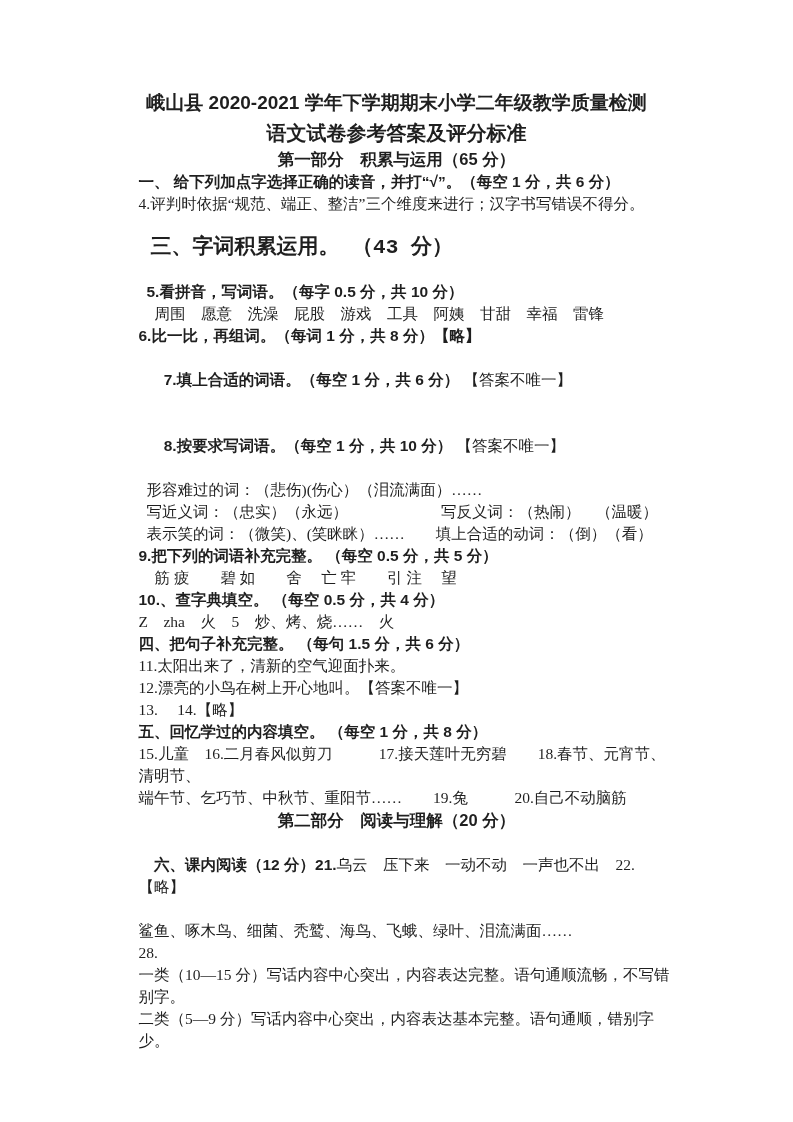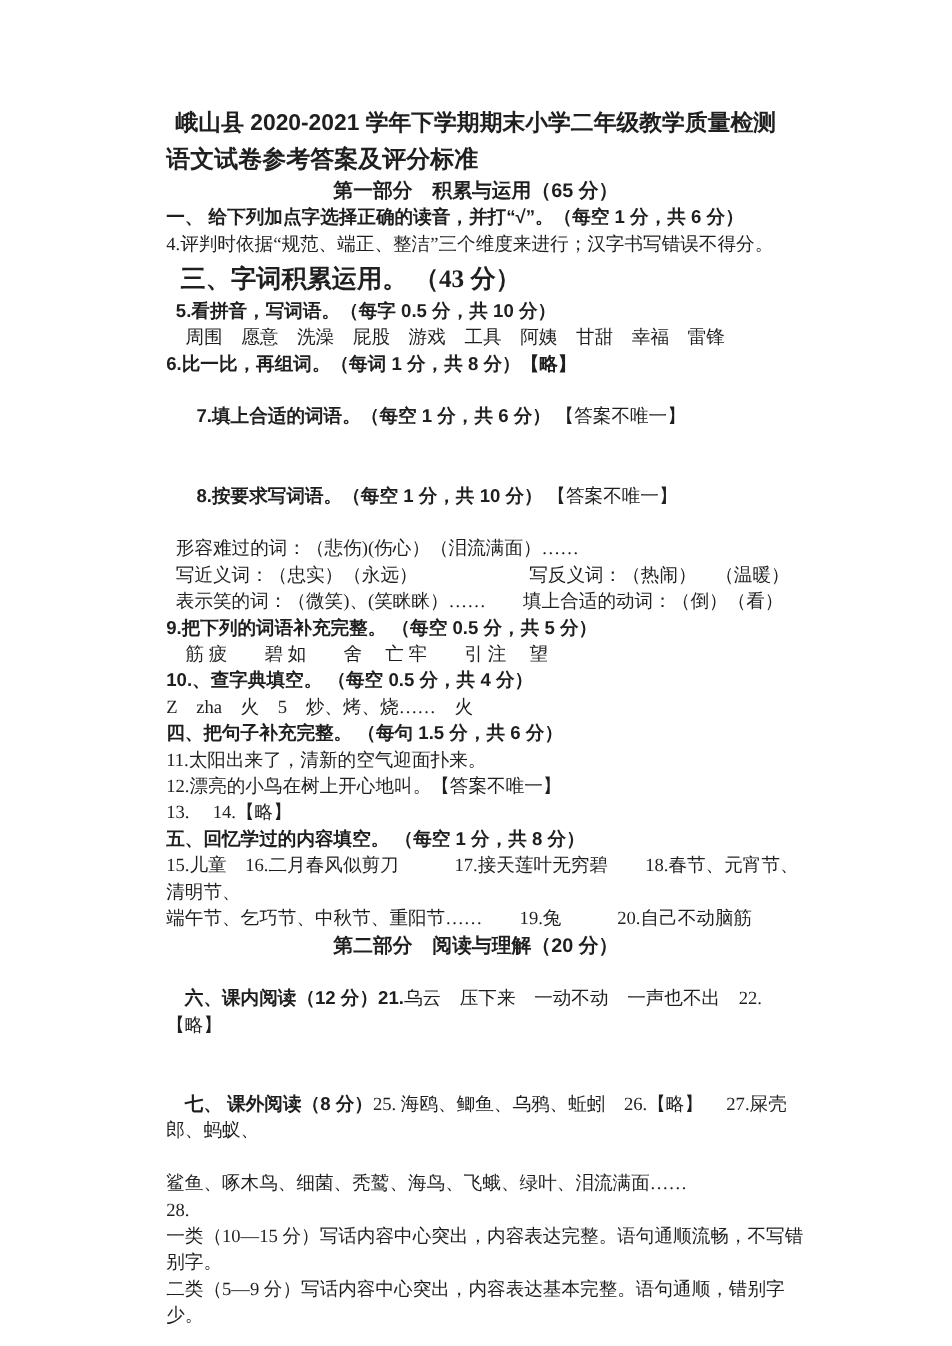--- a/index.html
+++ b/index.html
@@ -25,20 +25,21 @@
     font-size: 19px;
     font-weight: bold;
     text-align: center;
     line-height: 30px;
     font-family: "Liberation Sans", sans-serif;
     margin-right: 26px;
   }
   .t2 {
     font-size: 20px;
     font-weight: bold;
+    text-align: center;
     line-height: 30px;
     font-family: "Liberation Sans", sans-serif;
     margin-right: 26px;
   }
   .part {
     font-weight: bold;
     font-size: 16.5px;
     text-align: center;
     line-height: 23px;
     font-family: "Liberation Sans", sans-serif;
@@ -47,28 +48,28 @@
   .h {
     font-weight: bold;
     line-height: 22px;
     font-family: "Liberation Sans", sans-serif;
   }
   .hbig {
     font-weight: bold;
     font-size: 21px;
     line-height: 30px;
     padding-left: 12px;
-    margin: 2px 0;
-    font-family: Liberation Serif, serif;
+    margin: 18px 0;
+    font-family: Liberation Mono, monospace;
   }
   .indent { padding-left: 16px; }
   .indent-sm { padding-left: 8px; }
   .note {
     font-weight: normal;
-    font-family: Liberation Serif, serif;
+    font-family: Liberation Sans, sans-serif;
     margin-top: 16px;
   }
   .hseg {
     font-weight: bold;
     font-family: "Liberation Sans", sans-serif;
   }
 </style>
 </head>
 <body>
 
@@ -99,20 +100,17 @@
   <div class="line">11.太阳出来了，清新的空气迎面扑来。</div>
   <div class="line">12.漂亮的小鸟在树上开心地叫。【答案不唯一】</div>
   <div class="line">13.　 14.【略】</div>
   <div class="line h">五、回忆学过的内容填空。 （每空 1 分，共 8 分）</div>
   <div class="line">15.儿童　16.二月春风似剪刀　　　17.接天莲叶无穷碧　　18.春节、元宵节、清明节、</div>
   <div class="line">端午节、乞巧节、中秋节、重阳节……　　19.兔　　　20.自己不动脑筋</div>
   <div class="line part">第二部分　阅读与理解（20 分）</div>
   <div class="line">
     <span class="hseg">六、课内阅读（12 分）21.</span><span>乌云　压下来　一动不动　一声也不出　22.【略】</span>
   </div>
-  <div class="line">
-    <span class="hseg">七、 课外阅读（8 分）</span><span>25. 海鸥、鲫鱼、乌鸦、蚯蚓　26.【略】　 27.屎壳郎、蚂蚁、</span>
-  </div>
   <div class="line">鲨鱼、啄木鸟、细菌、秃鹫、海鸟、飞蛾、绿叶、泪流满面……</div>
   <div class="line">28.</div>
   <div class="line">一类（10—15 分）写话内容中心突出，内容表达完整。语句通顺流畅，不写错别字。</div>
   <div class="line">二类（5—9 分）写话内容中心突出，内容表达基本完整。语句通顺，错别字少。</div>
 </div>
 
 </body></html>

